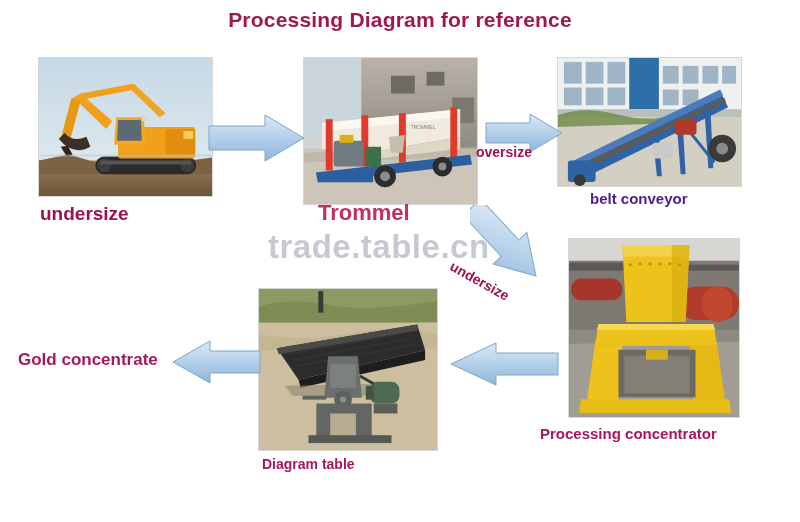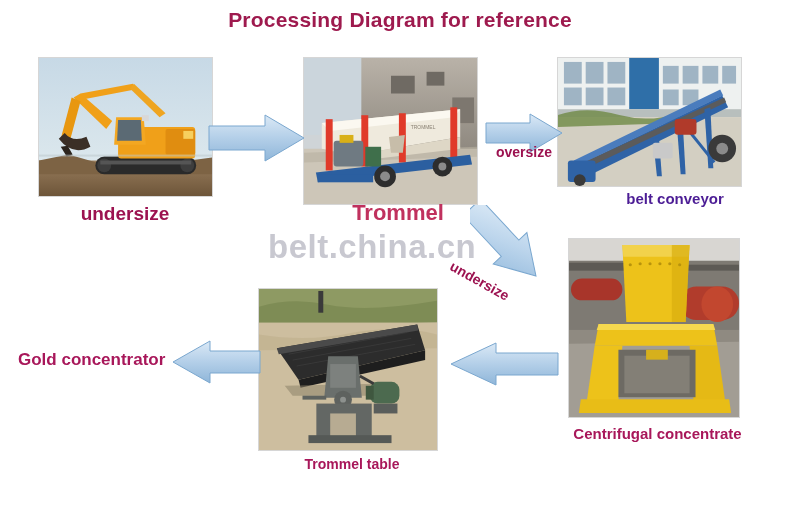--- a/index.html
+++ b/index.html
@@ -30,21 +30,20 @@
     box-sizing:border-box;
   }
   .photo svg{display:block;width:100%;height:100%;}
 
   
   .caption{
     position:absolute;
     font-weight:bold;
     color:#a8165a;
     white-space:nowrap;
-    text-align:center;
   }
   .cap-excavator{left:40px;top:203px;width:170px;font-size:19px;color:#9c1250;}
   .cap-trommel{left:318px;top:200px;width:160px;font-size:22px;color:#c0315e;}
   .cap-belt{left:590px;top:190px;width:170px;font-size:15px;color:#4c1d95;}
   .cap-centrifugal{left:540px;top:425px;width:235px;font-size:15px;color:#a8175a;}
   .cap-shaking{left:262px;top:456px;width:180px;font-size:14px;color:#a8175a;}
   .cap-gold{left:18px;top:350px;width:155px;font-size:17px;color:#a8175a;text-align:left;}
   .cap-oversize{left:476px;top:144px;width:96px;font-size:14px;color:#9c1250;}
   .cap-undersize{
     left:455px;top:258px;width:100px;font-size:14px;color:#9c1250;
@@ -236,21 +235,21 @@
 
       <path d="M26 108 L54 108 L50 164 L18 164 Z" fill="#edc21a"></path>
       <path d="M122 108 L150 108 L158 164 L126 164 Z" fill="#e5b915"></path>
       <rect x="50" y="112" width="78" height="48" fill="#6d6a63"></rect>
       <rect x="56" y="118" width="66" height="38" fill="#837f76"></rect>
       <rect x="78" y="112" width="22" height="10" fill="#d6b01c"></rect>
 
       <path d="M12 162 L162 162 L164 176 L10 176 Z" fill="#e8bd17"></path>
     </svg>
   </div>
-  <div class="caption cap-centrifugal">Centrifugal concentrate</div>
+  <div class="caption cap-centrifugal">Processing concentrator</div>
 
   <div class="photo" style="left:258px;top:288px;width:180px;height:163px;">
     <svg viewBox="0 0 180 163" preserveAspectRatio="none">
       <rect x="0" y="0" width="180" height="163" fill="#c6b99c"></rect>
       <rect x="0" y="0" width="180" height="30" fill="#8e9a63"></rect>
       <path d="M0 18 q34 -10 70 -2 q40 8 110 -4 l0 22 L0 38 Z" fill="#7e8c55"></path>
       <rect x="0" y="34" width="180" height="129" fill="#cdbe9f"></rect>
       <path d="M0 46 q50 8 96 -2 q46 -8 84 2 l0 14 L0 62 Z" fill="#c0b08f" opacity=".7"></path>
 
       <rect x="60" y="2" width="5" height="22" fill="#3a3a3a"></rect>
@@ -276,21 +275,21 @@
       <rect x="50" y="148" width="84" height="8" fill="#555956"></rect>
 
       <rect x="112" y="94" width="30" height="22" rx="8" fill="#4c6a4f"></rect>
       <rect x="108" y="98" width="8" height="14" fill="#3f573f"></rect>
       <rect x="116" y="116" width="24" height="10" fill="#5a5e5b"></rect>
 
       <path d="M102 88 L116 96" stroke="#3a3a3a" stroke-width="3"></path>
       <rect x="44" y="108" width="24" height="4" fill="#5f635f"></rect>
     </svg>
   </div>
-  <div class="caption cap-shaking">Trommel table</div>
+  <div class="caption cap-shaking">Diagram table</div>
 
   <div class="arrow" style="left:207px;top:112px;">
     <svg width="100" height="52" viewBox="0 0 100 52">
       <defs>
         <linearGradient id="ag1" x1="0" y1="0" x2="0" y2="1">
           <stop offset="0%" stop-color="#dbe9f6"></stop>
           <stop offset="48%" stop-color="#b5d0e9"></stop>
           <stop offset="100%" stop-color="#8fb6d9"></stop>
         </linearGradient>
       </defs>
@@ -346,17 +345,17 @@
       <defs>
         <linearGradient id="ag5" x1="0" y1="0" x2="0" y2="1">
           <stop offset="0%" stop-color="#dbe9f6"></stop>
           <stop offset="48%" stop-color="#b5d0e9"></stop>
           <stop offset="100%" stop-color="#8fb6d9"></stop>
         </linearGradient>
       </defs>
       <path d="M90 13 L40 13 L40 3 L3 24 L40 45 L40 35 L90 35 Z" fill="url(#ag5)" stroke="#7aa7cf" stroke-width="1"></path>
     </svg>
   </div>
-  <div class="caption cap-gold">Gold concentrator</div>
-
-  <div class="watermark">belt.china.cn</div>
+  <div class="caption cap-gold">Gold concentrate</div>
+
+  <div class="watermark">trade.table.cn</div>
 
 </div>
 
 </body></html>

